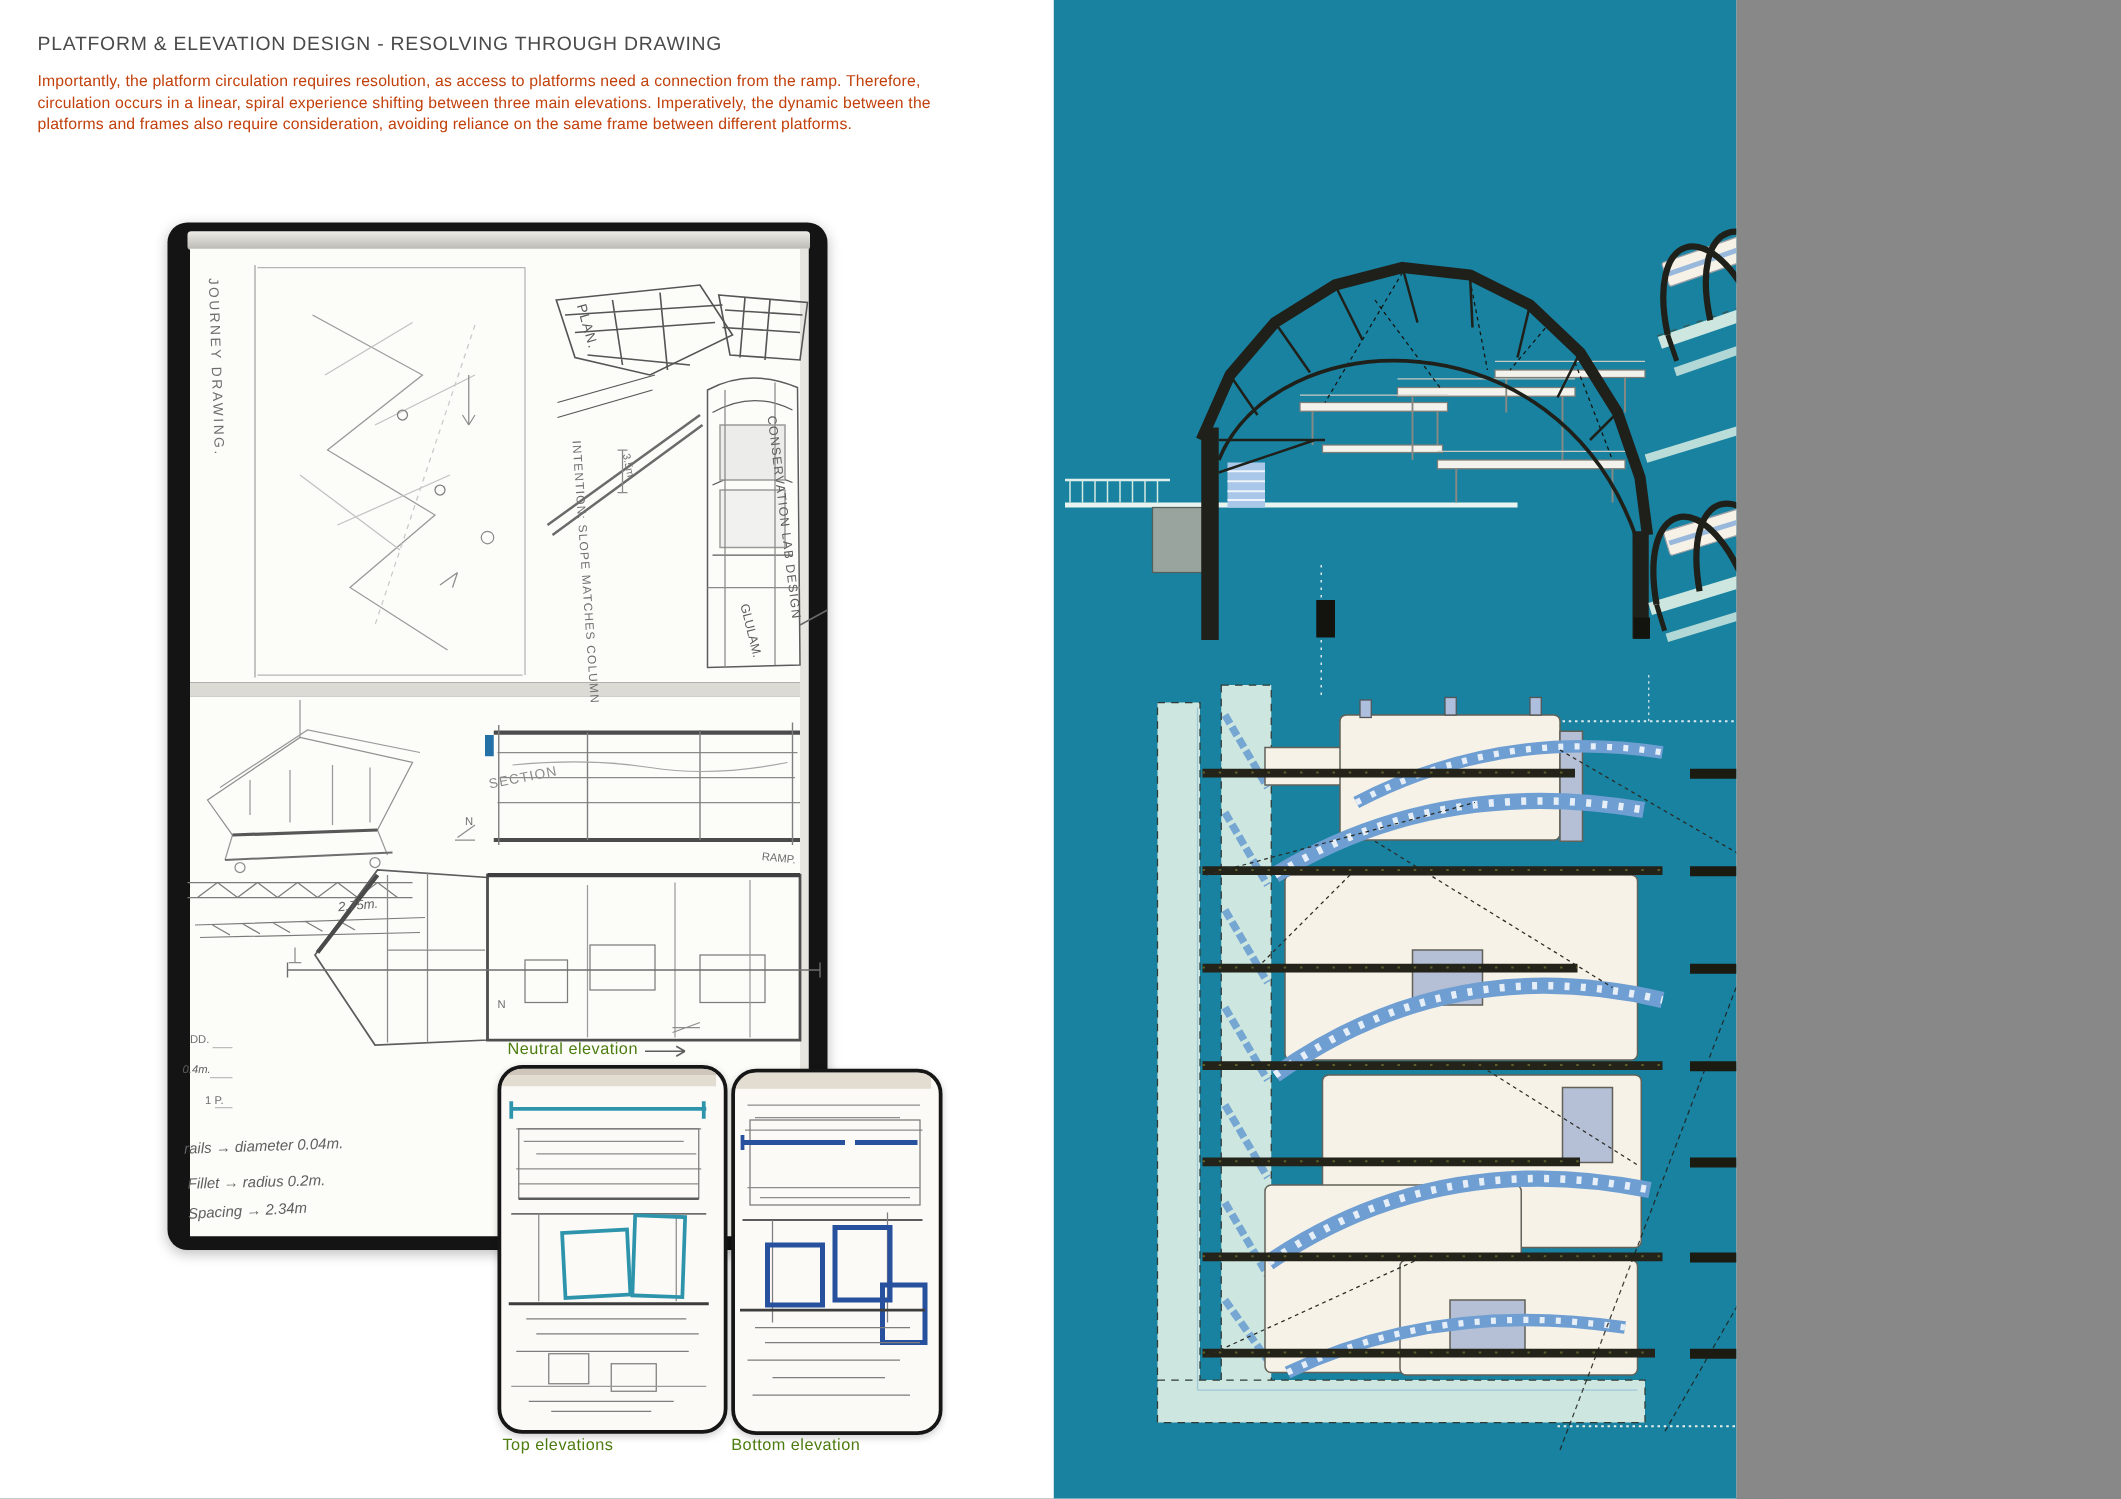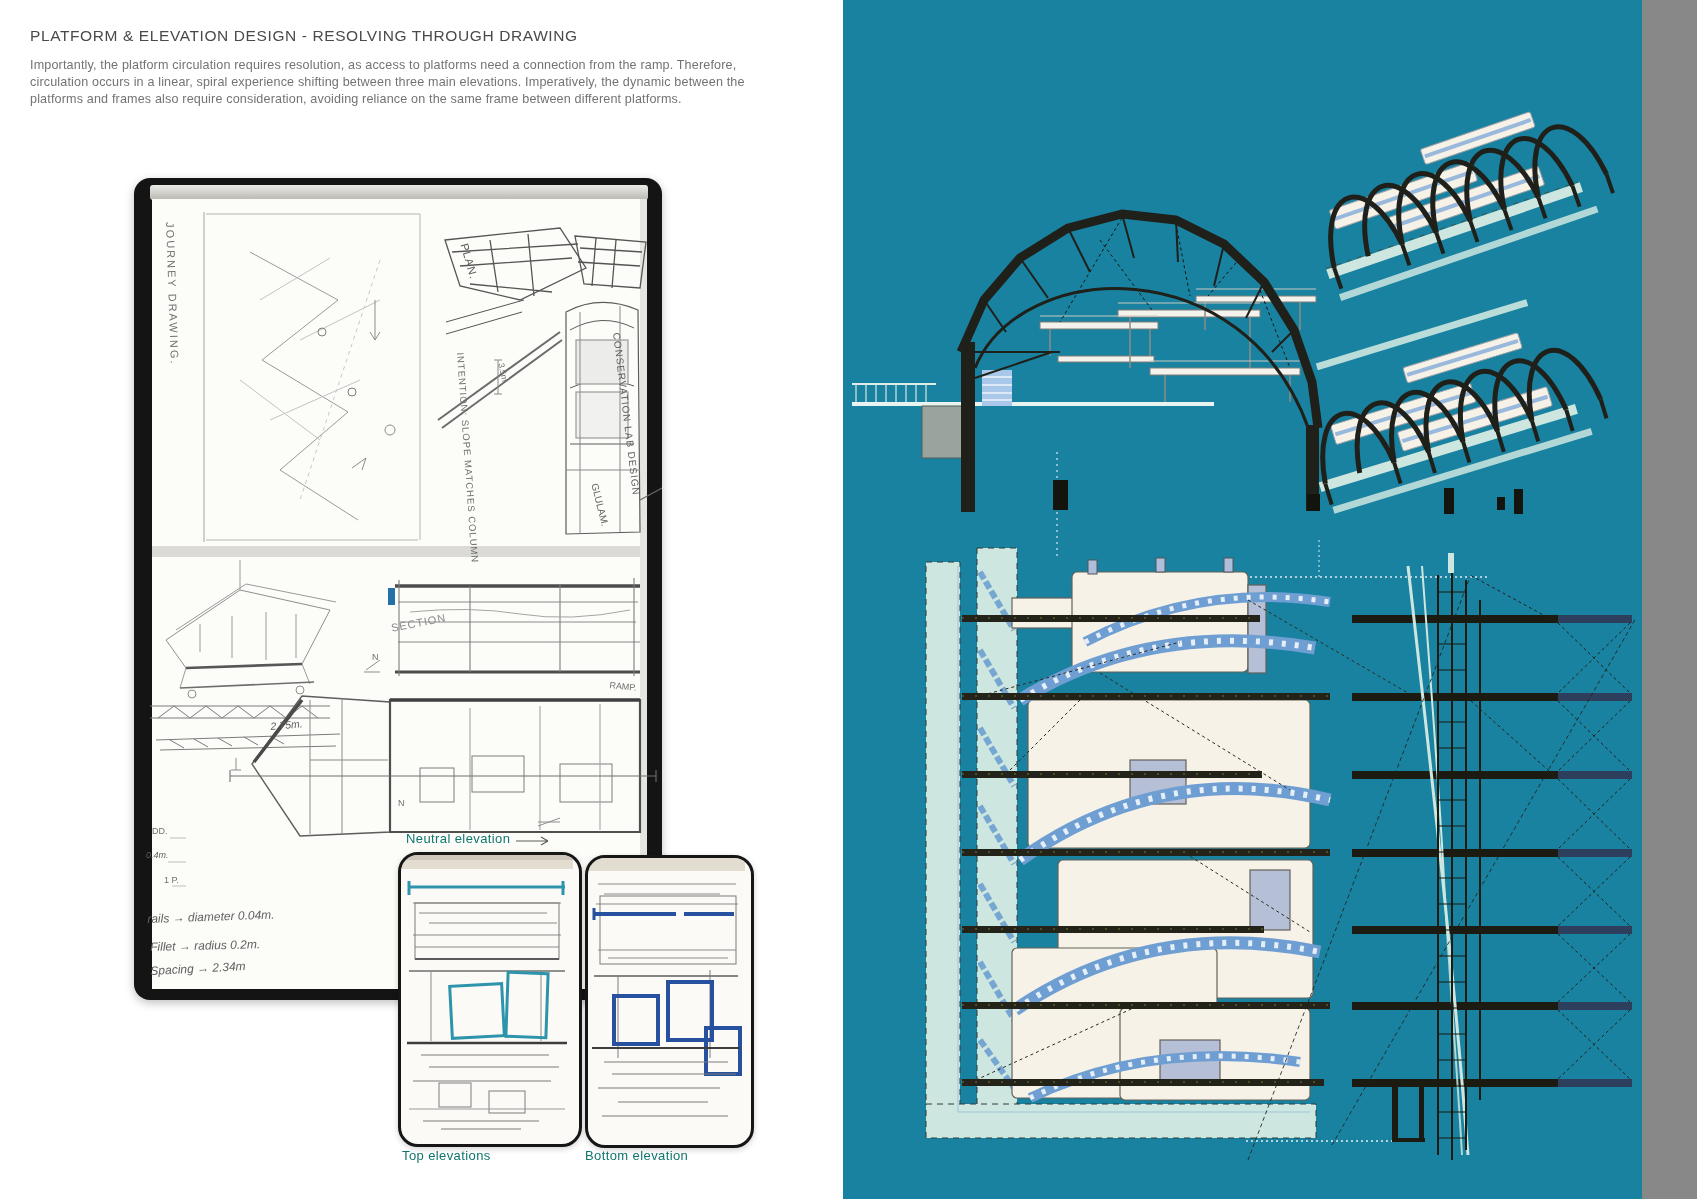--- a/index.html
+++ b/index.html
@@ -1,35 +1,35 @@
 <!DOCTYPE html>
 <html><head>
 <meta charset="utf-8">
 <style>
   html,body{margin:0;padding:0;background:#888;}
-  .canvas{position:relative;width:1642px;height:1199px;background:#ffffff;overflow:hidden;
+  .canvas{position:relative;width:1389px;height:1199px;background:#ffffff;overflow:hidden;
           font-family:"Liberation Sans", sans-serif;}
   .abs{position:absolute;}
   
   .doc-title{left:30px;top:27px;width:740px;font-size:15.5px;letter-spacing:.6px;color:#4a4a4a;}
-  .doc-par{left:30px;top:57px;width:736px;font-size:12.6px;line-height:1.34;color:#737373;letter-spacing:.15px;}
+  .doc-par{left:30px;top:57px;width:736px;font-size:12.6px;line-height:1.34;color:#c2410c;letter-spacing:.15px;}
   
   .book{left:134px;top:178px;width:528px;height:822px;background:#141414;border-radius:16px;
         box-shadow:0 3px 10px rgba(0,0,0,.25);}
   .book-edge{left:150px;top:185px;width:498px;height:15px;border-radius:3px;
              background:linear-gradient(#ecebe6,#b9b7b1);}
   .sketch-svg{left:0;top:0;width:843px;height:1199px;}
   .rsvg{left:843px;top:0;width:854px;height:1199px;}
   .teal-panel{left:843px;top:0;width:854px;height:1199px;background:#1982a0;}
   .r-title{left:865px;top:29px;width:760px;font-size:14.5px;letter-spacing:.6px;color:#f2f7f8;}
   .page-num{left:1660px;top:1172px;font-size:11.5px;letter-spacing:1px;color:#eaf2f4;}
   
   .hand{color:#6f6f6f;white-space:nowrap;transform-origin:0 0;}
   .hand-i{font-style:italic;color:#5f5f5f;}
-  .typed{color:#0f766e;font-size:13px;letter-spacing:.4px;white-space:nowrap;}
+  .typed{color:#4d7c0f;font-size:13px;letter-spacing:.4px;white-space:nowrap;}
   
   .card{background:#fbfaf7;border:3px solid #161616;border-radius:20px;overflow:hidden;
         box-shadow:0 2px 6px rgba(0,0,0,.18);}
   .card1{left:398px;top:852px;width:178px;height:289px;}
   .card2{left:585px;top:855px;width:163px;height:287px;}
   .card svg{display:block;}
 </style>
 </head>
 <body>
 

